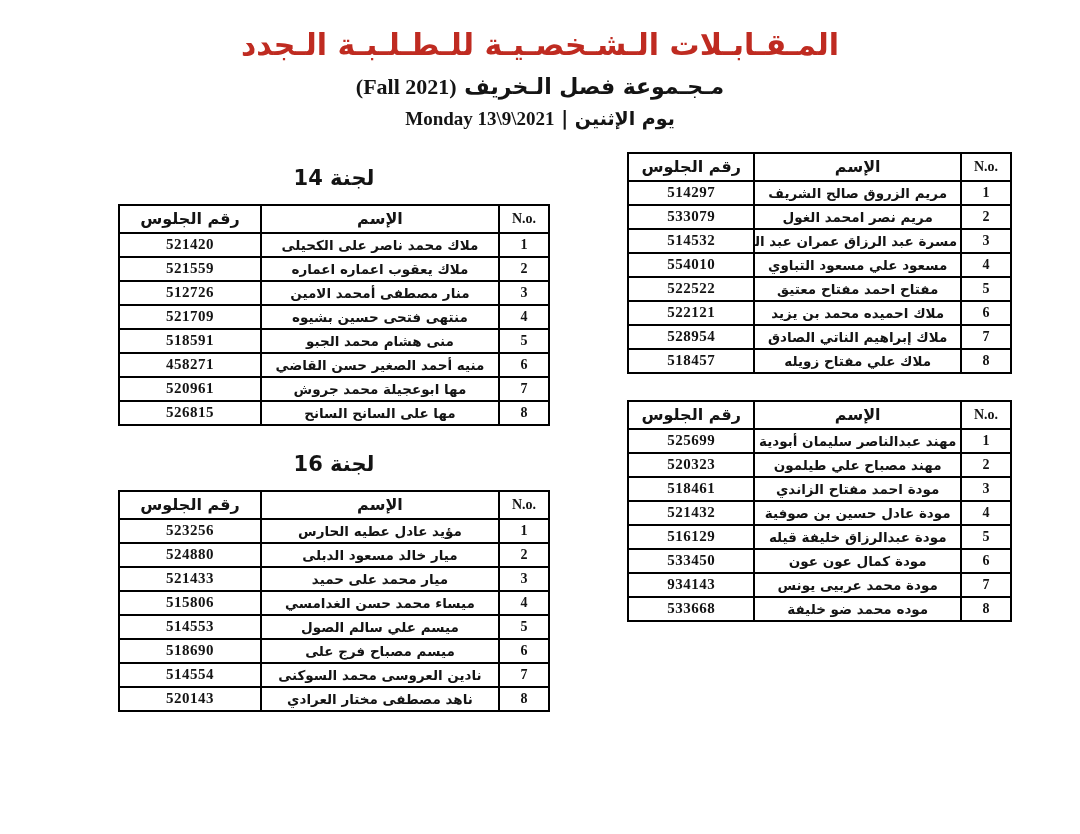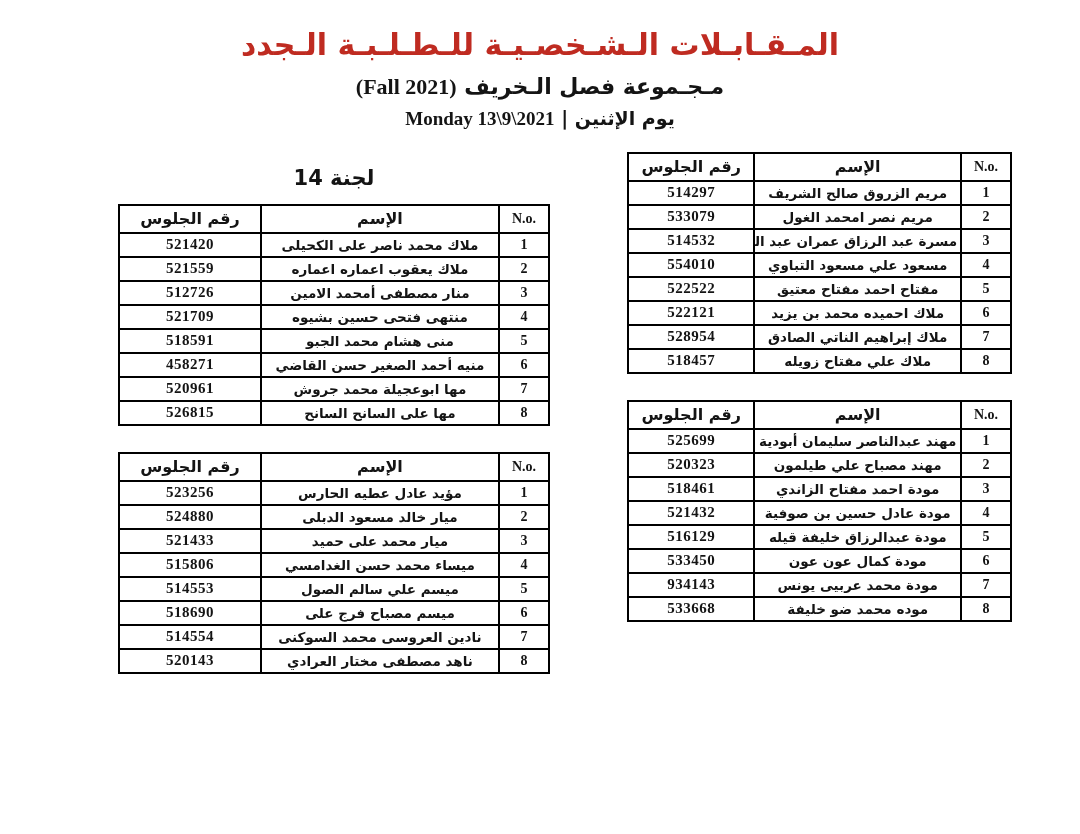--- a/index.html
+++ b/index.html
@@ -164,20 +164,21 @@
               <tr>
                 <td class="cell-no">8</td>
                 <td class="cell-name">مها على السانح السانح</td>
                 <td class="cell-seat">526815</td>
               </tr>
             </tbody>
         </table>
       </section>
 
       <section class="committee">
+        <h2 class="committee-title">لجنة 16</h2>
         <table>
           <colgroup>
               <col class="w-no">
               <col>
               <col class="w-seat">
             </colgroup>
           <thead>
             <tr>
               <th class="th-no">N.o.</th>
               <th>الإسم</th>

